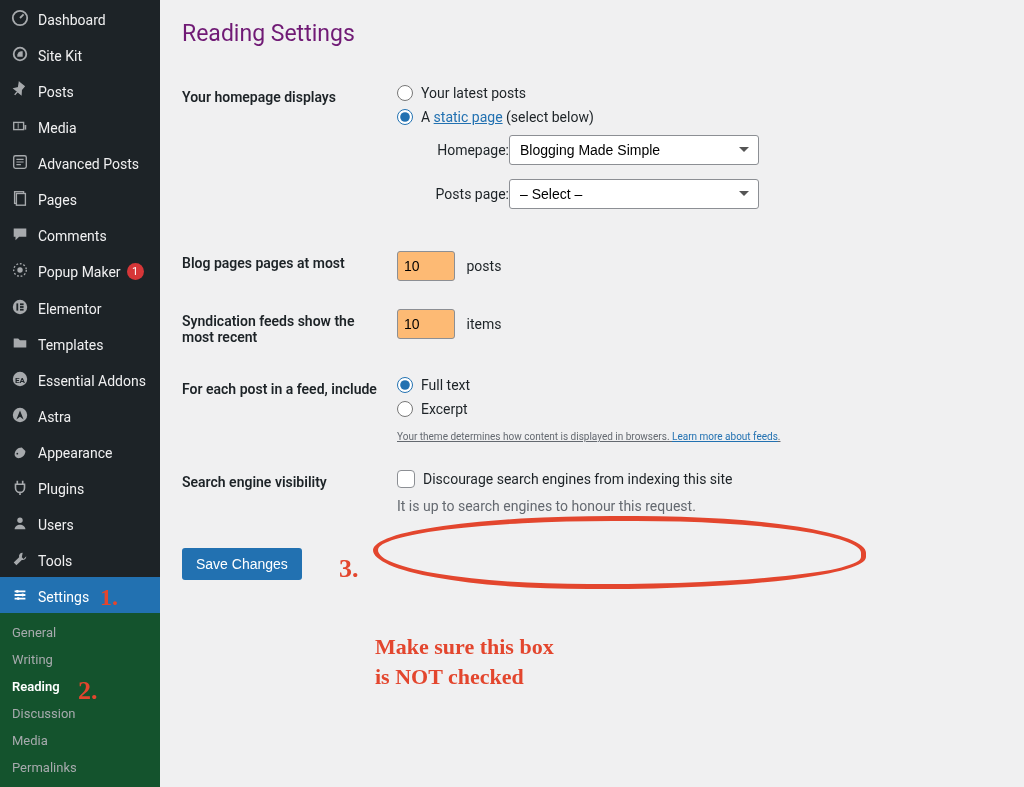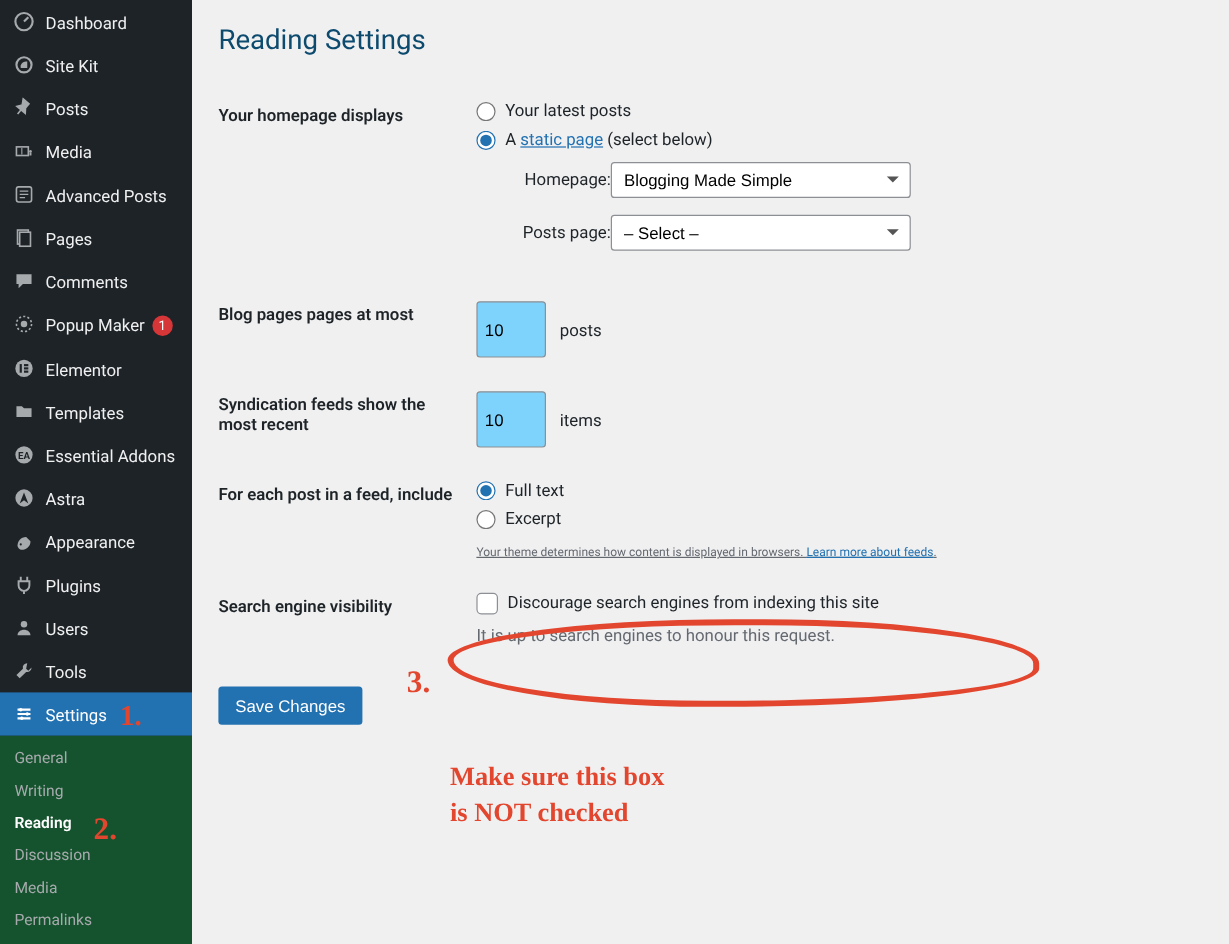--- a/index.html
+++ b/index.html
@@ -87,21 +87,21 @@
     .content {
       flex: 1;
       padding: 20px 22px 0 22px;
       overflow: auto;
       position: relative;
     }
     h1.page-title {
       font-size: 23px;
       font-weight: 400;
       margin-bottom: 24px;
-      color: #0c4a6e;
+      color: #701a75;
     }
     .form-table { width: 100%; border-collapse: collapse; }
     .form-table th {
       text-align: left;
       vertical-align: top;
       width: 215px;
       font-weight: 600;
       font-size: 14px;
       padding: 18px 10px 18px 0;
       color: #1d2327;
@@ -159,26 +159,26 @@
       content: "";
       position: absolute;
       right: 10px;
       top: 12px;
       border: 5px solid transparent;
       border-top-color: #555;
       pointer-events: none;
     }
     .num-input {
       width: 58px;
-      height: 47px;
+      height: 30px;
       border: 1px solid #8c8f94;
       border-radius: 3px;
       padding: 0 6px;
       font-size: 14px;
-      background: #7dd3fc;
+      background: #fdba74;
     }
     .inline-label { margin-left: 8px; font-size: 14px; }
     .description {
       margin-top: 14px;
       color: #646970;
       font-size: 10px;
       text-decoration: underline;
     }
     .description a, .inline-link { color: #2271b1; text-decoration: underline; }
     .help-txt {

